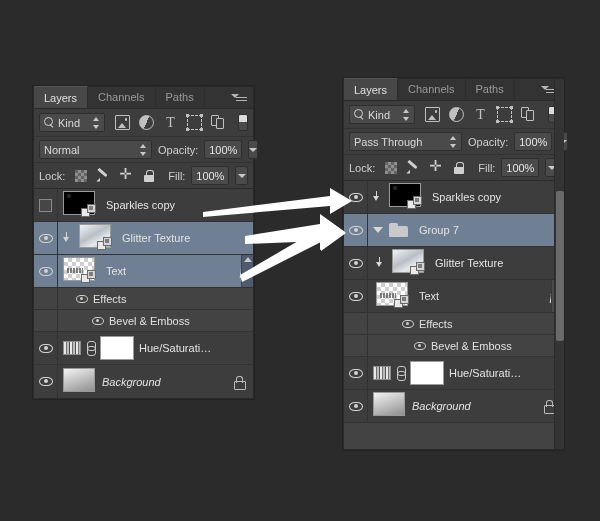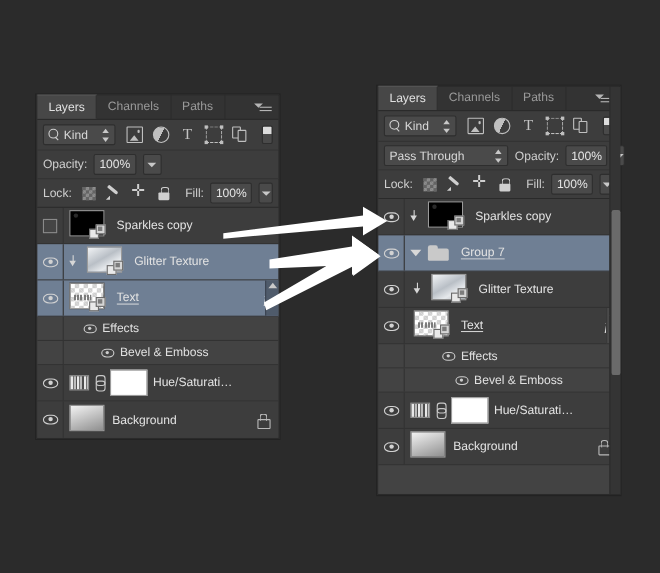--- a/index.html
+++ b/index.html
@@ -345,21 +345,21 @@
     content:""; position:absolute; left:0; top:2px;
     width:0;height:0;border-left:5px solid transparent;border-right:5px solid transparent;
     border-top:6px solid #d8d8d8;
   }
 
   .layer-name {
     flex:1; min-width:0; color:#e3e3e3; font-size:11px;
     white-space:nowrap; overflow:hidden; text-overflow:ellipsis;
   }
   .layer-name.underline { text-decoration: underline; text-underline-offset:2px; }
-  .layer-name.italic { }
+  .layer-name.italic { font-style: italic; }
 
   .fx-mark {
     flex:none; font-family:"Liberation Serif", serif; font-style:italic;
     font-size:13px; color:#dcdcdc; padding-right:4px;
   }
   .lock-mark { flex:none; width:12px;height:14px;position:relative;margin-right:8px; }
   .lock-mark::before{
     content:""; position:absolute; left:1px; top:6px; width:10px;height:7px;
     border:1.3px solid #b9b9b9; border-radius:1px;
   }
@@ -445,20 +445,24 @@
         </span>
         <span class="ficon ic-smart">
           <i></i>
             <i></i>
         </span>
         <span class="ic-toggle"></span>
       </div>
     </div>
 
     <div class="blend-row">
+      <div class="blend-select">
+        <span class="v">Normal</span>
+        <span class="stepper"></span>
+      </div>
       <span class="lbl">Opacity:</span>
       <span class="numbox">100%</span>
       <span class="drop-btn"></span>
     </div>
 
     <div class="lock-row">
       <span class="lbl">Lock:</span>
       <span class="lock-icons">
         <span class="lk lk-trans"></span>
         <span class="lk lk-brush"></span>

